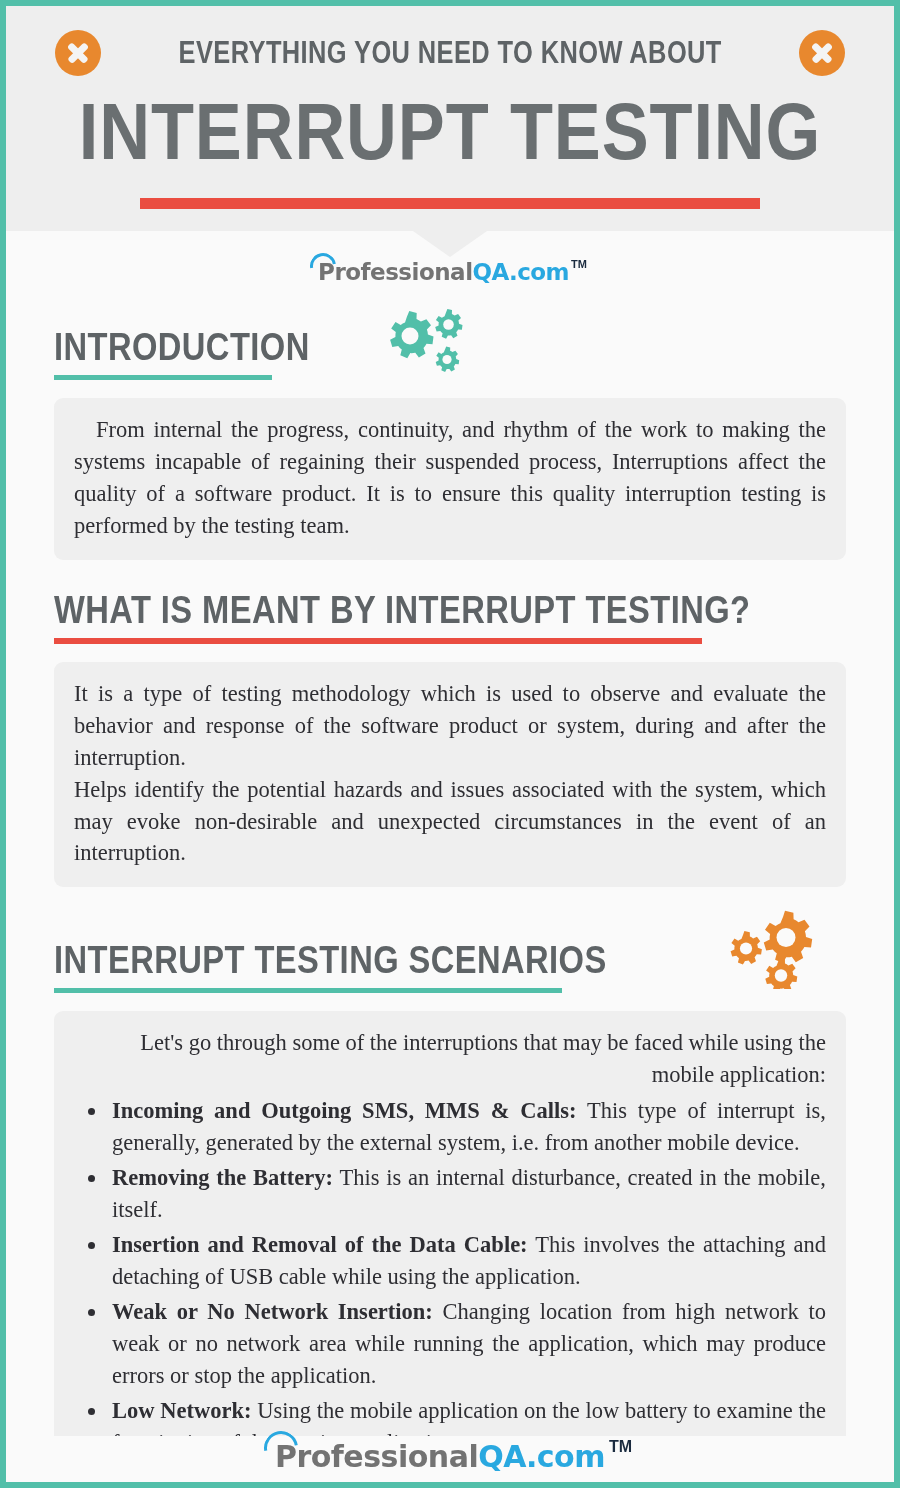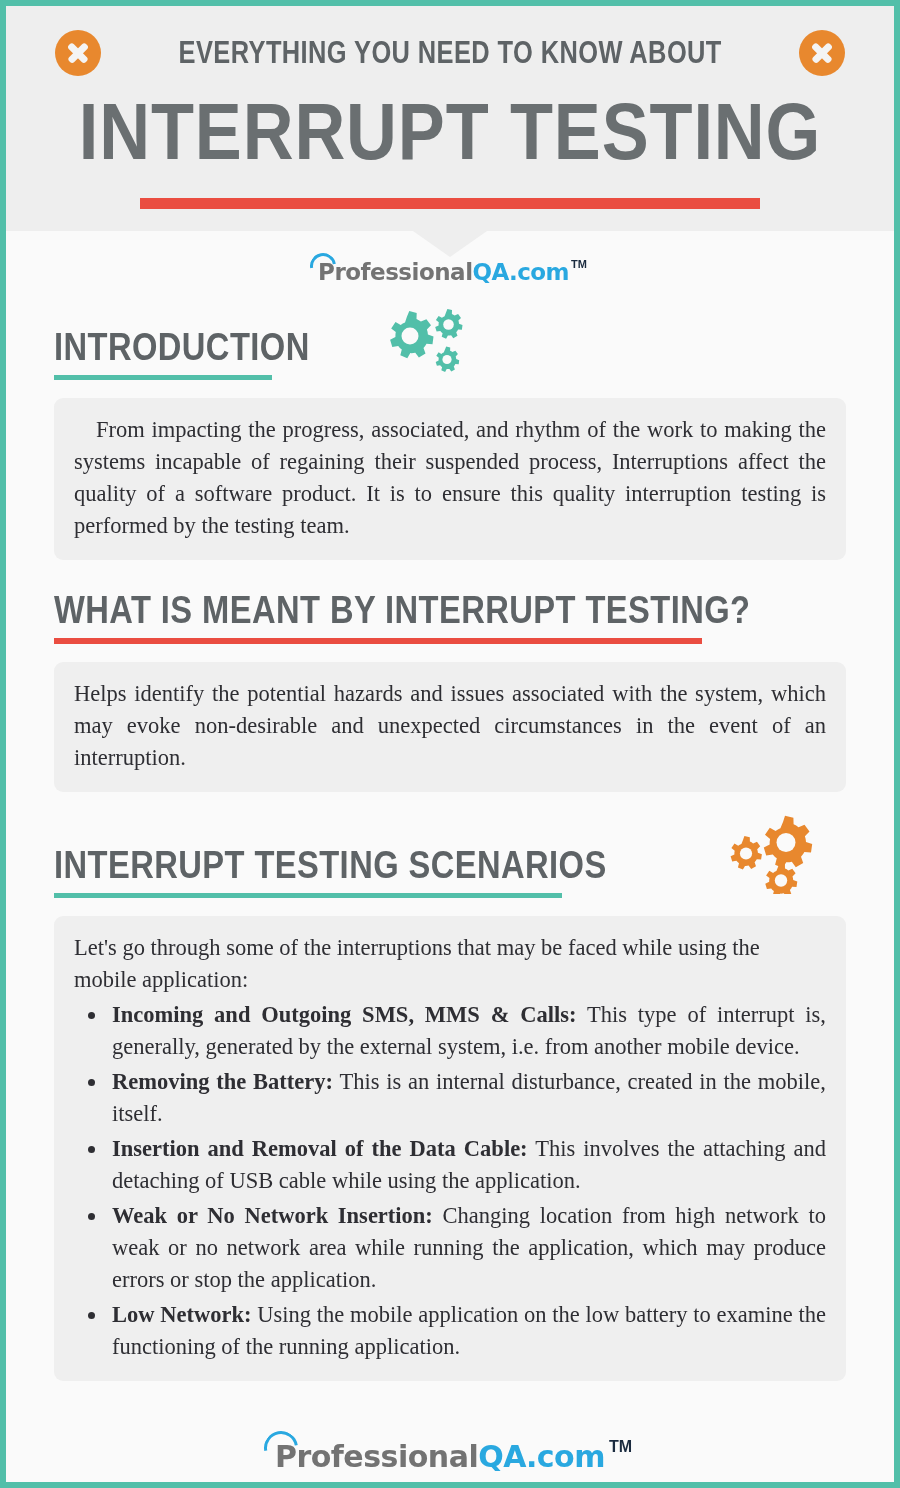--- a/index.html
+++ b/index.html
@@ -184,21 +184,21 @@
 
   .sec-body p,
   .sec-body li {
     font-family: "Liberation Serif", serif;
     font-size: 22.5px;
     line-height: 1.42;
     color: #2e2e33;
     text-align: justify;
   }
   .sec-body p.lead-indent { text-indent: 22px; }
-  .sec-body p.nojust { text-align: left; }
+  .sec-body p.nojust { text-align: right; }
 
   .sec-body ul {
     margin: 4px 0 0 34px;
   }
   .sec-body li {
     margin-top: 3px;
     padding-left: 4px;
   }
   .sec-body li b { font-weight: bold; }
 
@@ -254,21 +254,21 @@
               <circle cx="33" cy="30" r="8.5" fill="#fafafa"></circle>
               <path d="M69 6.5l1.4-3.6 4.6 1.2-0.1 3.8a11 11 0 0 1 2.7 1.6l3.5-1.5 2.9 3.9-2.6 2.7a11 11 0 0 1 0.6 3.1l3.5 1.3-0.6 4.8-3.8-0.3a11 11 0 0 1-1.9 2.7l1.3 3.5-4.2 2.5-2.2-3a11 11 0 0 1-3.2 0.2l-1.8 3.3-4.4-1.9 0.9-3.6a11 11 0 0 1-2.3-2.2l-3.7 0.6-1.4-4.6 3.4-1.6a11 11 0 0 1 0.2-3.2l-2.9-2.3 2.7-4 3.3 1.9a11 11 0 0 1 2.7-1.6z"></path>
               <circle cx="71.5" cy="18.5" r="5.3" fill="#fafafa"></circle>
               <path d="M68 43.5l1.2-3.1 4 1-0.1 3.3a9.5 9.5 0 0 1 2.3 1.4l3-1.3 2.5 3.3-2.2 2.3a9.5 9.5 0 0 1 0.5 2.7l3 1.1-0.5 4.1-3.3-0.2a9.5 9.5 0 0 1-1.6 2.3l1.1 3-3.6 2.1-1.9-2.6a9.5 9.5 0 0 1-2.7 0.2l-1.6 2.8-3.8-1.6 0.8-3.1a9.5 9.5 0 0 1-2-1.9l-3.2 0.5-1.2-3.9 2.9-1.4a9.5 9.5 0 0 1 0.2-2.7l-2.5-2 2.3-3.5 2.8 1.6a9.5 9.5 0 0 1 2.3-1.4z"></path>
               <circle cx="70" cy="53.5" r="4.6" fill="#fafafa"></circle>
             </g>
           </svg>
         </span>
       </div>
       <div class="sec-body">
-        <p class="lead-indent">From impacting the progress, associated, and rhythm of the work to making the systems incapable of regaining their suspended process, Interruptions affect the quality of a software product. It is to ensure this quality interruption testing is performed by the testing team.</p>
+        <p class="lead-indent">From internal the progress, continuity, and rhythm of the work to making the systems incapable of regaining their suspended process, Interruptions affect the quality of a software product. It is to ensure this quality interruption testing is performed by the testing team.</p>
       </div>
     </div>
 
     <div class="section">
       <div class="sec-head">
         <div class="sec-title-box">
           <div class="sec-title">WHAT IS MEANT BY INTERRUPT TESTING?</div>
           <div class="sec-rule red" style="width:648px;"></div>
         </div>
         <span class="icon">
@@ -282,20 +282,21 @@
               <path d="M44.5 34 C47 37 48 42 47.5 47"></path>
             </g>
             <ellipse cx="29" cy="8.5" rx="4.4" ry="4" fill="#e8493f"></ellipse>
             <path d="M29 12 C22.5 12 18 16 18 21 L40 21 C40 16 35.5 12 29 12 Z" fill="#e8493f"></path>
             <path d="M18.5 23 C18.5 23 20 47 29 51 C38 47 39.5 23 39.5 23 Z" fill="#e8493f"></path>
             <path d="M29 24 V47" stroke="#f6f4f2" stroke-width="1.7"></path>
           </svg>
         </span>
       </div>
       <div class="sec-body">
+        <p>It is a type of testing methodology which is used to observe and evaluate the behavior and response of the software product or system, during and after the interruption.</p>
         <p>Helps identify the potential hazards and issues associated with the system, which may evoke non-desirable and unexpected circumstances in the event of an interruption.</p>
       </div>
     </div>
 
     <div class="section">
       <div class="sec-head">
         <div class="sec-title-box">
           <div class="sec-title">INTERRUPT TESTING SCENARIOS</div>
           <div class="sec-rule" style="width:508px;"></div>
         </div>

